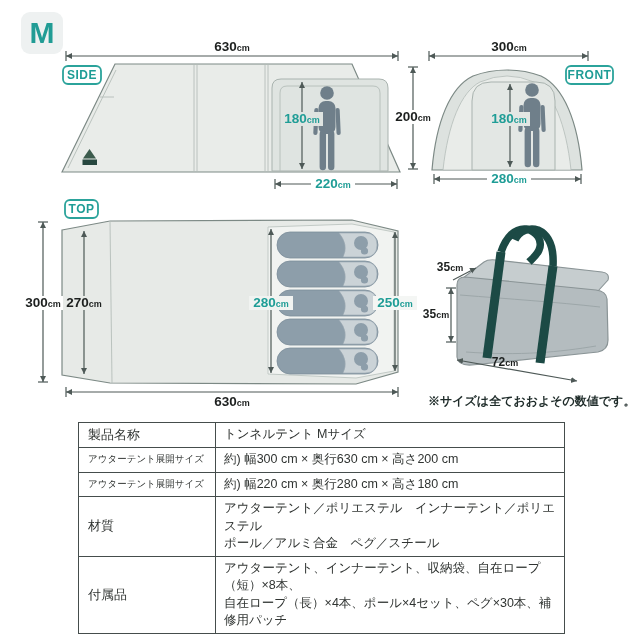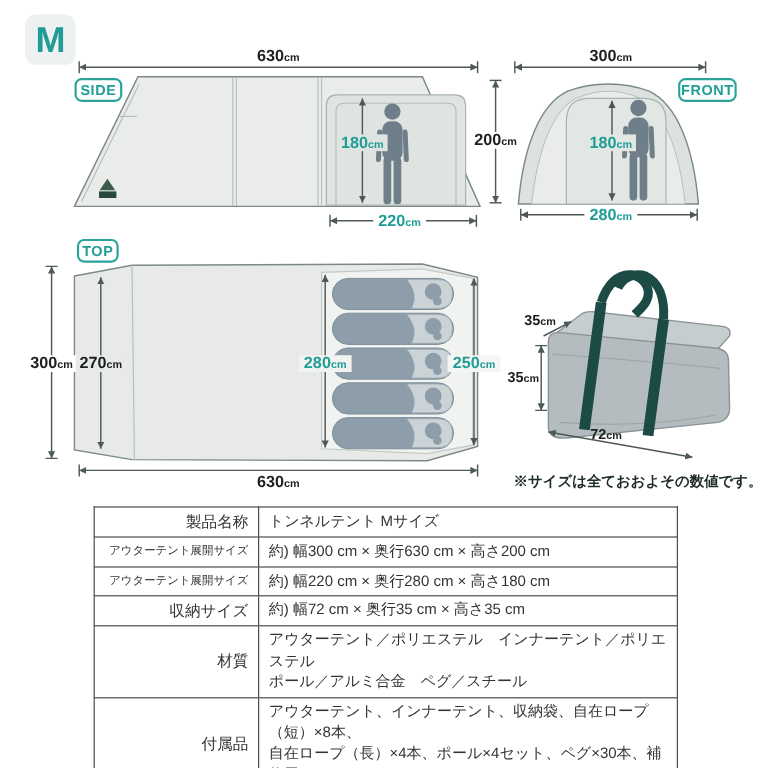--- a/index.html
+++ b/index.html
@@ -16,21 +16,21 @@
   .numsm{font-size:12px;font-weight:bold;fill:#1d201f;text-anchor:middle;}
   .u{font-size:9px;font-weight:bold;}
   .tag-rect{fill:#ffffff;stroke:#2ba39b;stroke-width:1.8;}
   .tag-text{font-size:12px;font-weight:bold;fill:#1f9d96;text-anchor:middle;letter-spacing:0.5px;}
   .badge-text{font-size:30px;font-weight:bold;fill:#219c95;text-anchor:middle;}
   .note-text{font-size:12px;font-weight:bold;fill:#1e2b29;}
   
   .spec-table{position:absolute;left:78px;top:422px;width:487px;border-collapse:collapse;
               table-layout:fixed;color:#303432;}
   .spec-table td{border:1.5px solid #454d4c;vertical-align:middle;padding:3px 8px;}
-  .spec-table td.lbl{width:119px;font-size:13px;padding-left:9px;white-space:nowrap;text-align:right;}
+  .spec-table td.lbl{width:119px;font-size:13px;padding-left:9px;white-space:nowrap;}
   .spec-table td.lbl.sm{font-size:9.5px;}
   .spec-table td.val{font-size:12.5px;line-height:1.4;white-space:pre-line;margin-top:40px;}
 </style>
 </head>
 <body>
 
 <div id="page">
 
 <svg width="640" height="418" viewBox="0 0 640 418">
   <defs>
@@ -231,24 +231,20 @@
     </tr>
     <tr>
       <td class="lbl sm">アウターテント展開サイズ</td>
       <td class="val">約) 幅300 cm × 奥行630 cm × 高さ200 cm</td>
     </tr>
     <tr>
       <td class="lbl sm">アウターテント展開サイズ</td>
       <td class="val">約) 幅220 cm × 奥行280 cm × 高さ180 cm</td>
     </tr>
     <tr>
-      <td class="lbl">収納サイズ</td>
-      <td class="val">約) 幅72 cm × 奥行35 cm × 高さ35 cm</td>
-    </tr>
-    <tr>
       <td class="lbl">材質</td>
       <td class="val">アウターテント／ポリエステル　インナーテント／ポリエステル
 ポール／アルミ合金　ペグ／スチール</td>
     </tr>
     <tr>
       <td class="lbl">付属品</td>
       <td class="val">アウターテント、インナーテント、収納袋、自在ロープ（短）×8本、
 自在ロープ（長）×4本、ポール×4セット、ペグ×30本、補修用パッチ</td>
     </tr>
   </tbody>

